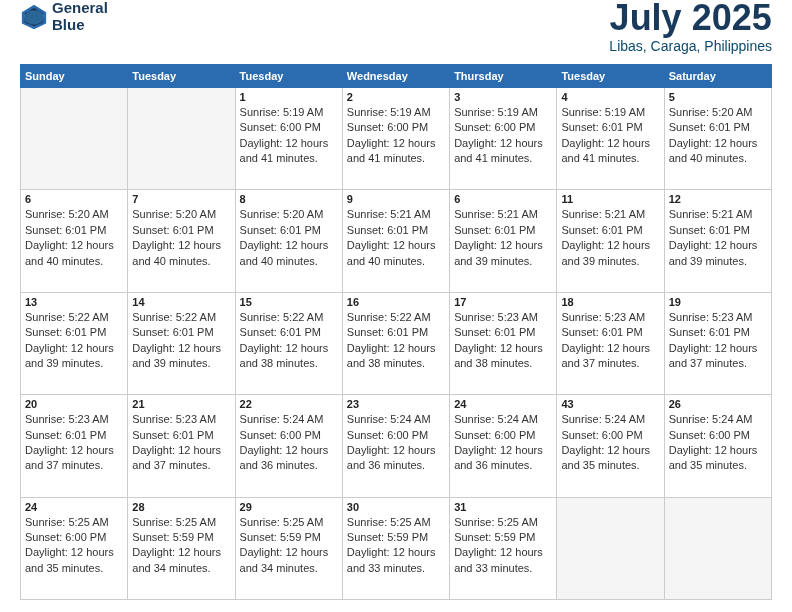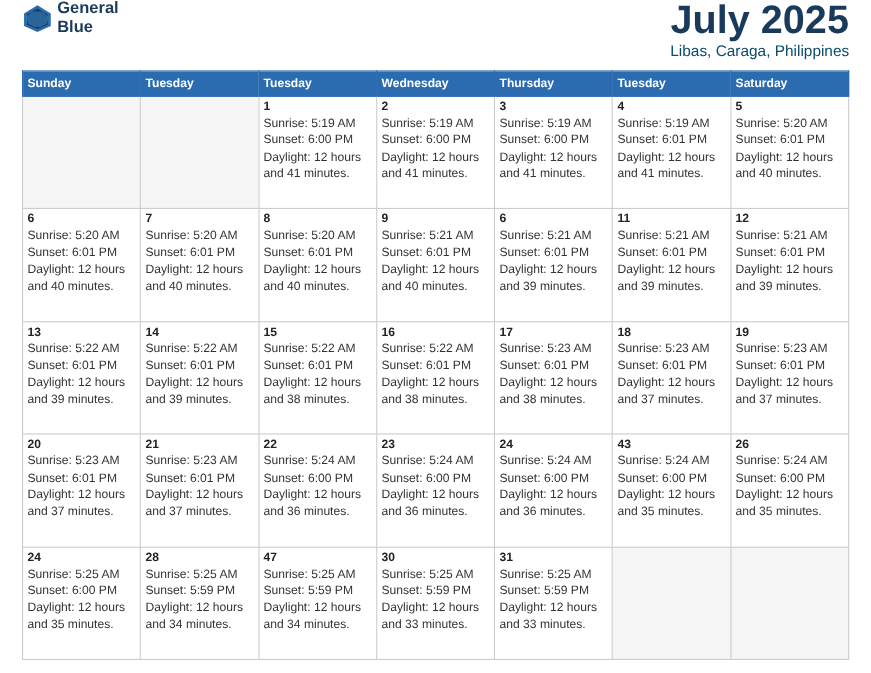--- a/index.html
+++ b/index.html
@@ -300,21 +300,21 @@
 Sunset: 6:00 PM
 Daylight: 12 hours and 35 minutes.</div>
           </td>
           <td>
             <span class="day-num">28</span>
             <div class="cell-text" style="white-space: pre-line;">Sunrise: 5:25 AM
 Sunset: 5:59 PM
 Daylight: 12 hours and 34 minutes.</div>
           </td>
           <td>
-            <span class="day-num">47</span>
+            <span class="day-num">29</span>
             <div class="cell-text" style="white-space: pre-line;">Sunrise: 5:25 AM
 Sunset: 5:59 PM
 Daylight: 12 hours and 34 minutes.</div>
           </td>
           <td>
             <span class="day-num">30</span>
             <div class="cell-text" style="white-space: pre-line;">Sunrise: 5:25 AM
 Sunset: 5:59 PM
 Daylight: 12 hours and 33 minutes.</div>
           </td>

